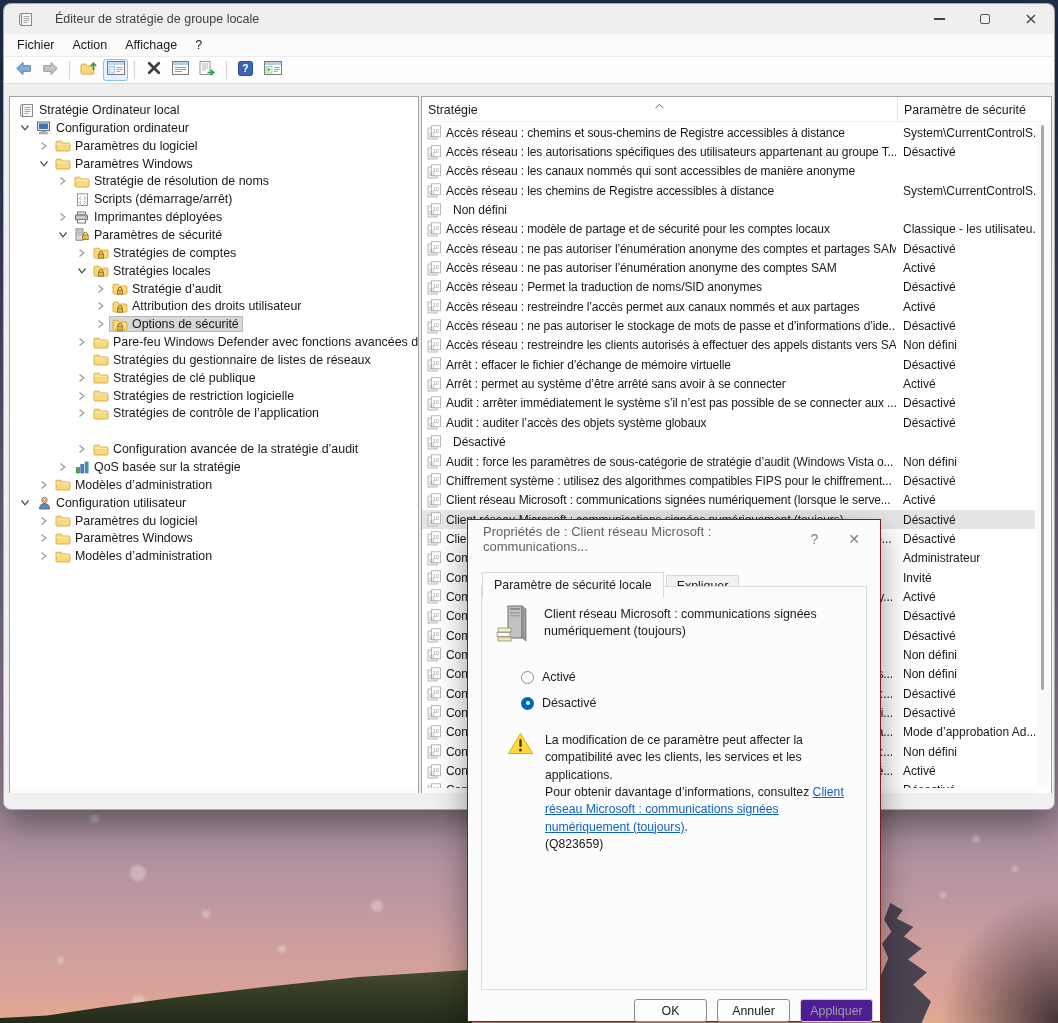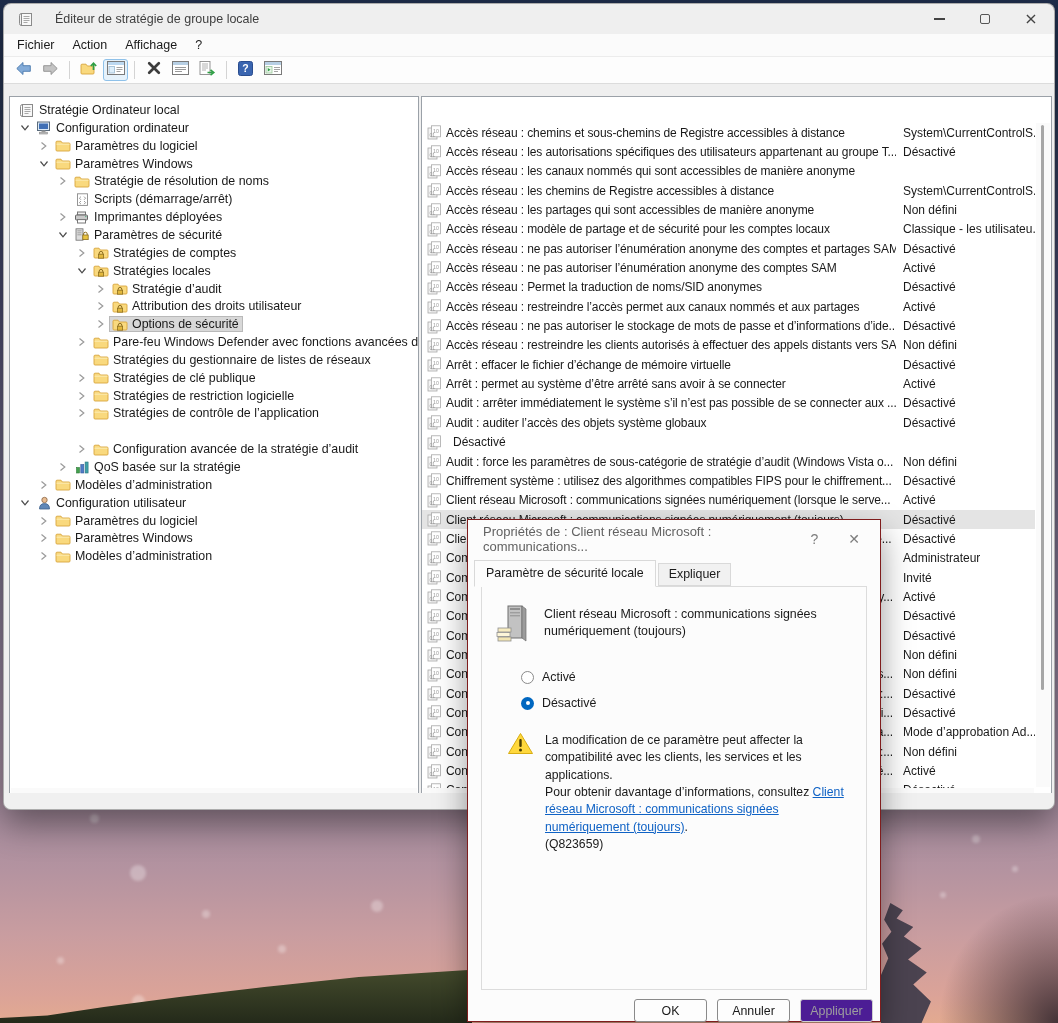--- a/index.html
+++ b/index.html
@@ -74,21 +74,21 @@
   .statusbar { position:absolute; left:0; right:0; bottom:0; height:16px; background:#f0f0f0;
     border-radius:0 0 8px 8px; }
 
   
   .dialog { position:absolute; left:467px; top:519px; width:414px; height:503px;
     background:#fcfcfc; border:1px solid #7f1d1d; box-shadow:0 14px 30px rgba(0,0,0,.40); }
   .dlg-title { height:38px; display:flex; align-items:center; padding-left:15px;
     font-size:13px; color:#626262; }
   .dlg-ctrl { margin-left:auto; display:flex; align-items:center; gap:30px; padding-right:20px;
     color:#7d7d7d; font-size:14px; }
-  .dlg-tabs { display:flex; align-items:flex-end; padding-left:6px; height:28px; }
+  .dlg-tabs { display:flex; align-items:flex-end; padding-left:14px; height:28px;margin-top:12px; }
   .tab { font-size:12.4px; color:#1a1a1a; border:1px solid #d9d9d9; }
   .tab.active { background:#fcfcfc; padding:5px 11px 6px; position:relative; z-index:2;
     border-bottom:1px solid #fcfcfc; margin-bottom:-1px; }
   .tab.inactive { background:#f1f1f1; padding:3px 10px 4px; margin-left:2px; }
   .dlg-page { position:absolute; left:13px; right:13px; top:66px; height:404px;
     border:1px solid #dcdcdc; background:#fcfcfc; }
   .policy-head { display:flex; gap:15px; padding:17px 14px 0 13px; }
   .policy-name { font-size:12.4px; color:#1a1a1a; width:315px; line-height:1.4; padding-top:2px; }
   .radios { margin-top:22px; }
   .radio-row { display:flex; align-items:center; gap:8px; margin:0 0 12px 39px; }
@@ -619,20 +619,33 @@
               <path d="M1 3.2 Q1 2.2 2 2.2 L6 2.2 L7.4 4 L14 4 Q15 4 15 5 L15 11 Q15 12 14 12 L2 12 Q1 12 1 11 Z" fill="#f9d97e" stroke="#d8a53c" stroke-width="0.9"></path>
               <path d="M1.5 5.2 L14.5 5.2" stroke="#fcecb4" stroke-width="1"></path>
             </svg>
           </span>
           <span class="t-label">Modèles d’administration</span>
         </span>
       </div>
     </div>
 
   <div class="pane list-pane">
+    <div class="list-header">
+      <div class="col-h col-strategy">
+        <span>Stratégie</span>
+        <span class="sort-caret">
+          <svg width="11" height="6" viewBox="0 0 11 6">
+              <path d="M1.5 5 L5.5 1.5 L9.5 5" fill="none" stroke="#6a6a6a" stroke-width="1"></path>
+            </svg>
+        </span>
+      </div>
+      <div class="col-h col-value">
+        <span>Paramètre de sécurité</span>
+      </div>
+    </div>
     <div class="rows" id="rows">
         <div class="lrow">
           <span class="l-icon"><svg width="15" height="15" viewBox="0 0 15 15">
               <rect x="1" y="3" width="9" height="11" fill="#f3f3f3" stroke="#a8a8a8" stroke-width="0.8"></rect>
               <rect x="4.5" y="0.8" width="9" height="11" fill="#fff" stroke="#a8a8a8" stroke-width="0.8"></rect>
               <text x="6" y="7.6" font-size="5.2" fill="#9a9a9a" font-family="sans-serif">10</text>
               <text x="2.4" y="12" font-size="5.2" fill="#9a9a9a" font-family="sans-serif">01</text>
             </svg></span>
           <span class="l-name">
             <span>Accès réseau : chemins et sous-chemins de Registre accessibles à distance</span>
@@ -675,23 +688,20 @@
           </span>
           <span class="l-val">System\CurrentControlS..</span>
         </div>
         <div class="lrow">
           <span class="l-icon"><svg width="15" height="15" viewBox="0 0 15 15">
               <rect x="1" y="3" width="9" height="11" fill="#f3f3f3" stroke="#a8a8a8" stroke-width="0.8"></rect>
               <rect x="4.5" y="0.8" width="9" height="11" fill="#fff" stroke="#a8a8a8" stroke-width="0.8"></rect>
               <text x="6" y="7.6" font-size="5.2" fill="#9a9a9a" font-family="sans-serif">10</text>
               <text x="2.4" y="12" font-size="5.2" fill="#9a9a9a" font-family="sans-serif">01</text>
             </svg></span>
-          <span class="l-name">
-            <span>Accès réseau : les partages qui sont accessibles de manière anonyme</span>
-          </span>
           <span class="l-val">Non défini</span>
         </div>
         <div class="lrow">
           <span class="l-icon"><svg width="15" height="15" viewBox="0 0 15 15">
               <rect x="1" y="3" width="9" height="11" fill="#f3f3f3" stroke="#a8a8a8" stroke-width="0.8"></rect>
               <rect x="4.5" y="0.8" width="9" height="11" fill="#fff" stroke="#a8a8a8" stroke-width="0.8"></rect>
               <text x="6" y="7.6" font-size="5.2" fill="#9a9a9a" font-family="sans-serif">10</text>
               <text x="2.4" y="12" font-size="5.2" fill="#9a9a9a" font-family="sans-serif">01</text>
             </svg></span>
           <span class="l-name">

